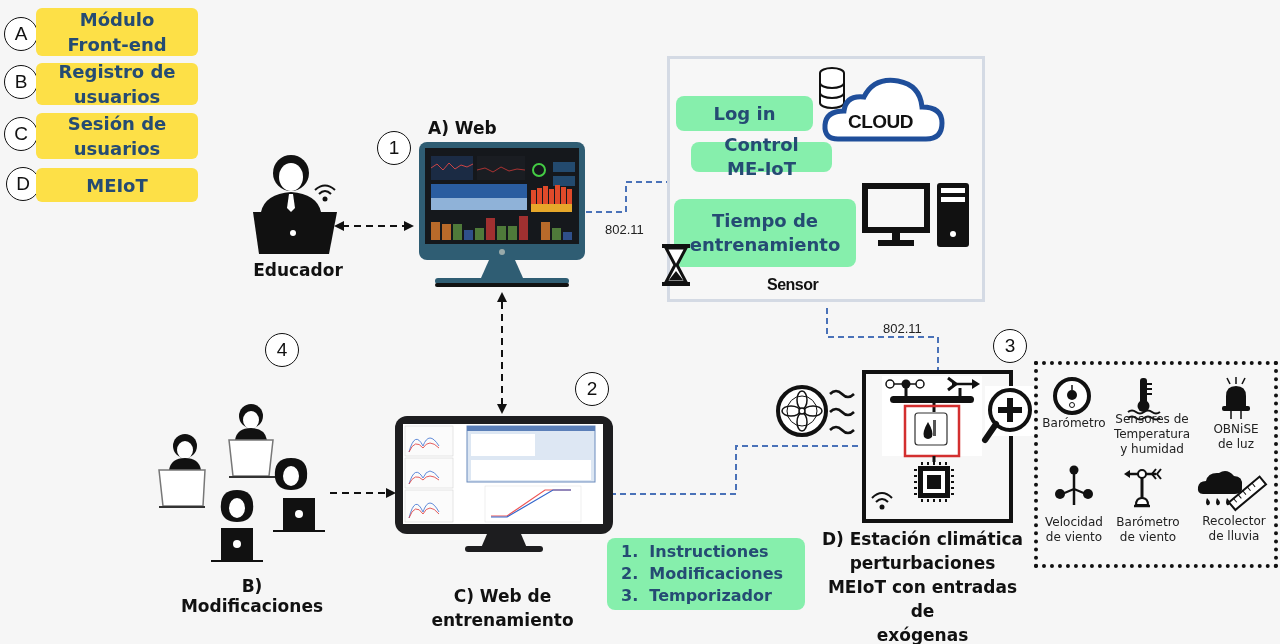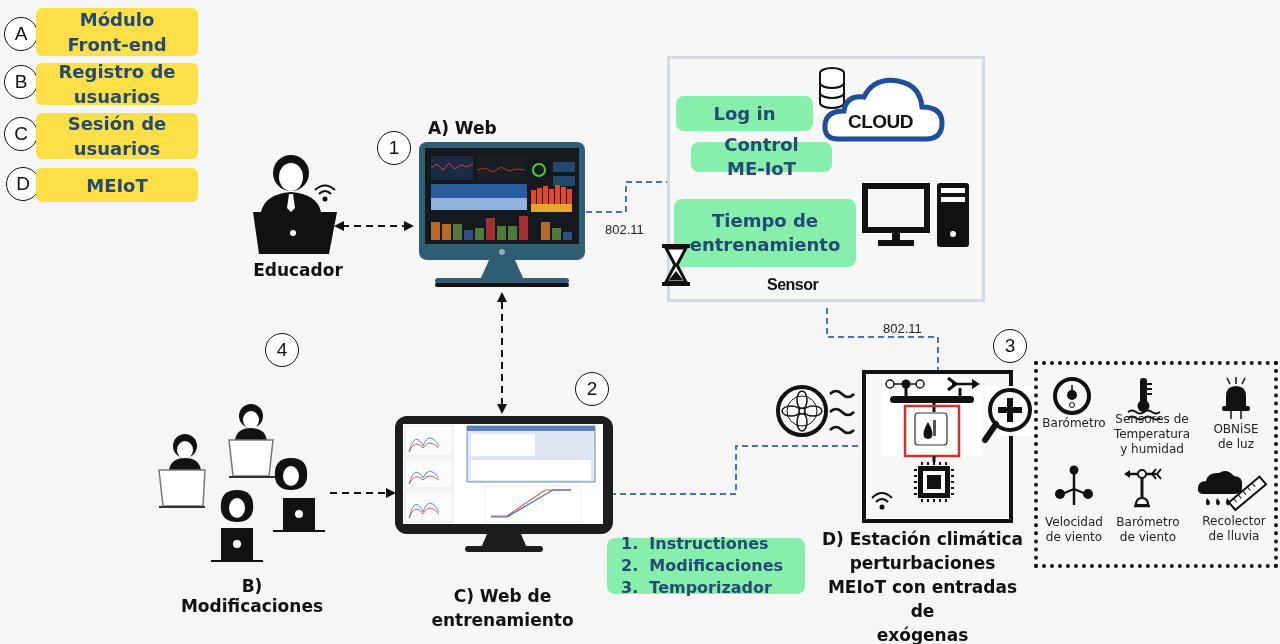--- a/index.html
+++ b/index.html
@@ -243,21 +243,21 @@
   <polyline points="96,100 112,100 150,74 176,74" fill="none" stroke="#e55" stroke-width="1.2"></polyline>
   <polyline points="96,101 112,101 158,74 176,74" fill="none" stroke="#36c" stroke-width="1.2"></polyline>
 
   <polygon points="92,118 126,118 132,132 86,132" fill="#1d1d1f"></polygon>
   <rect x="70" y="130" width="78" height="6" rx="3" fill="#1d1d1f"></rect>
 </svg>
 <div class="lbl" style="left:420px;top:584px;width:165px;line-height:24px;">
   <div>C) Web de</div>
   <div>entrenamiento</div>
 </div>
-<div class="pill" style="left:607px;top:538px;width:198px;height:56px;align-items:flex-start;padding-left:14px;box-sizing:border-box;font-size:16px;line-height:22px;">
+<div class="pill" style="left:607px;top:538px;width:198px;height:72px;align-items:flex-start;padding-left:14px;box-sizing:border-box;font-size:16px;line-height:22px;">
   <span style="white-space:pre;">1.  Instructiones</span>
   <span style="white-space:pre;">2.  Modificaciones</span>
   <span style="white-space:pre;">3.  Temporizador</span>
 </div>
 
 <div class="circ" style="left:993px;top:329px;">
     <span>3</span>
   </div>
 <svg style="left:775px;top:380px;" width="80" height="62">
   <circle cx="27" cy="31" r="24" fill="#fff" stroke="#111" stroke-width="4"></circle>

